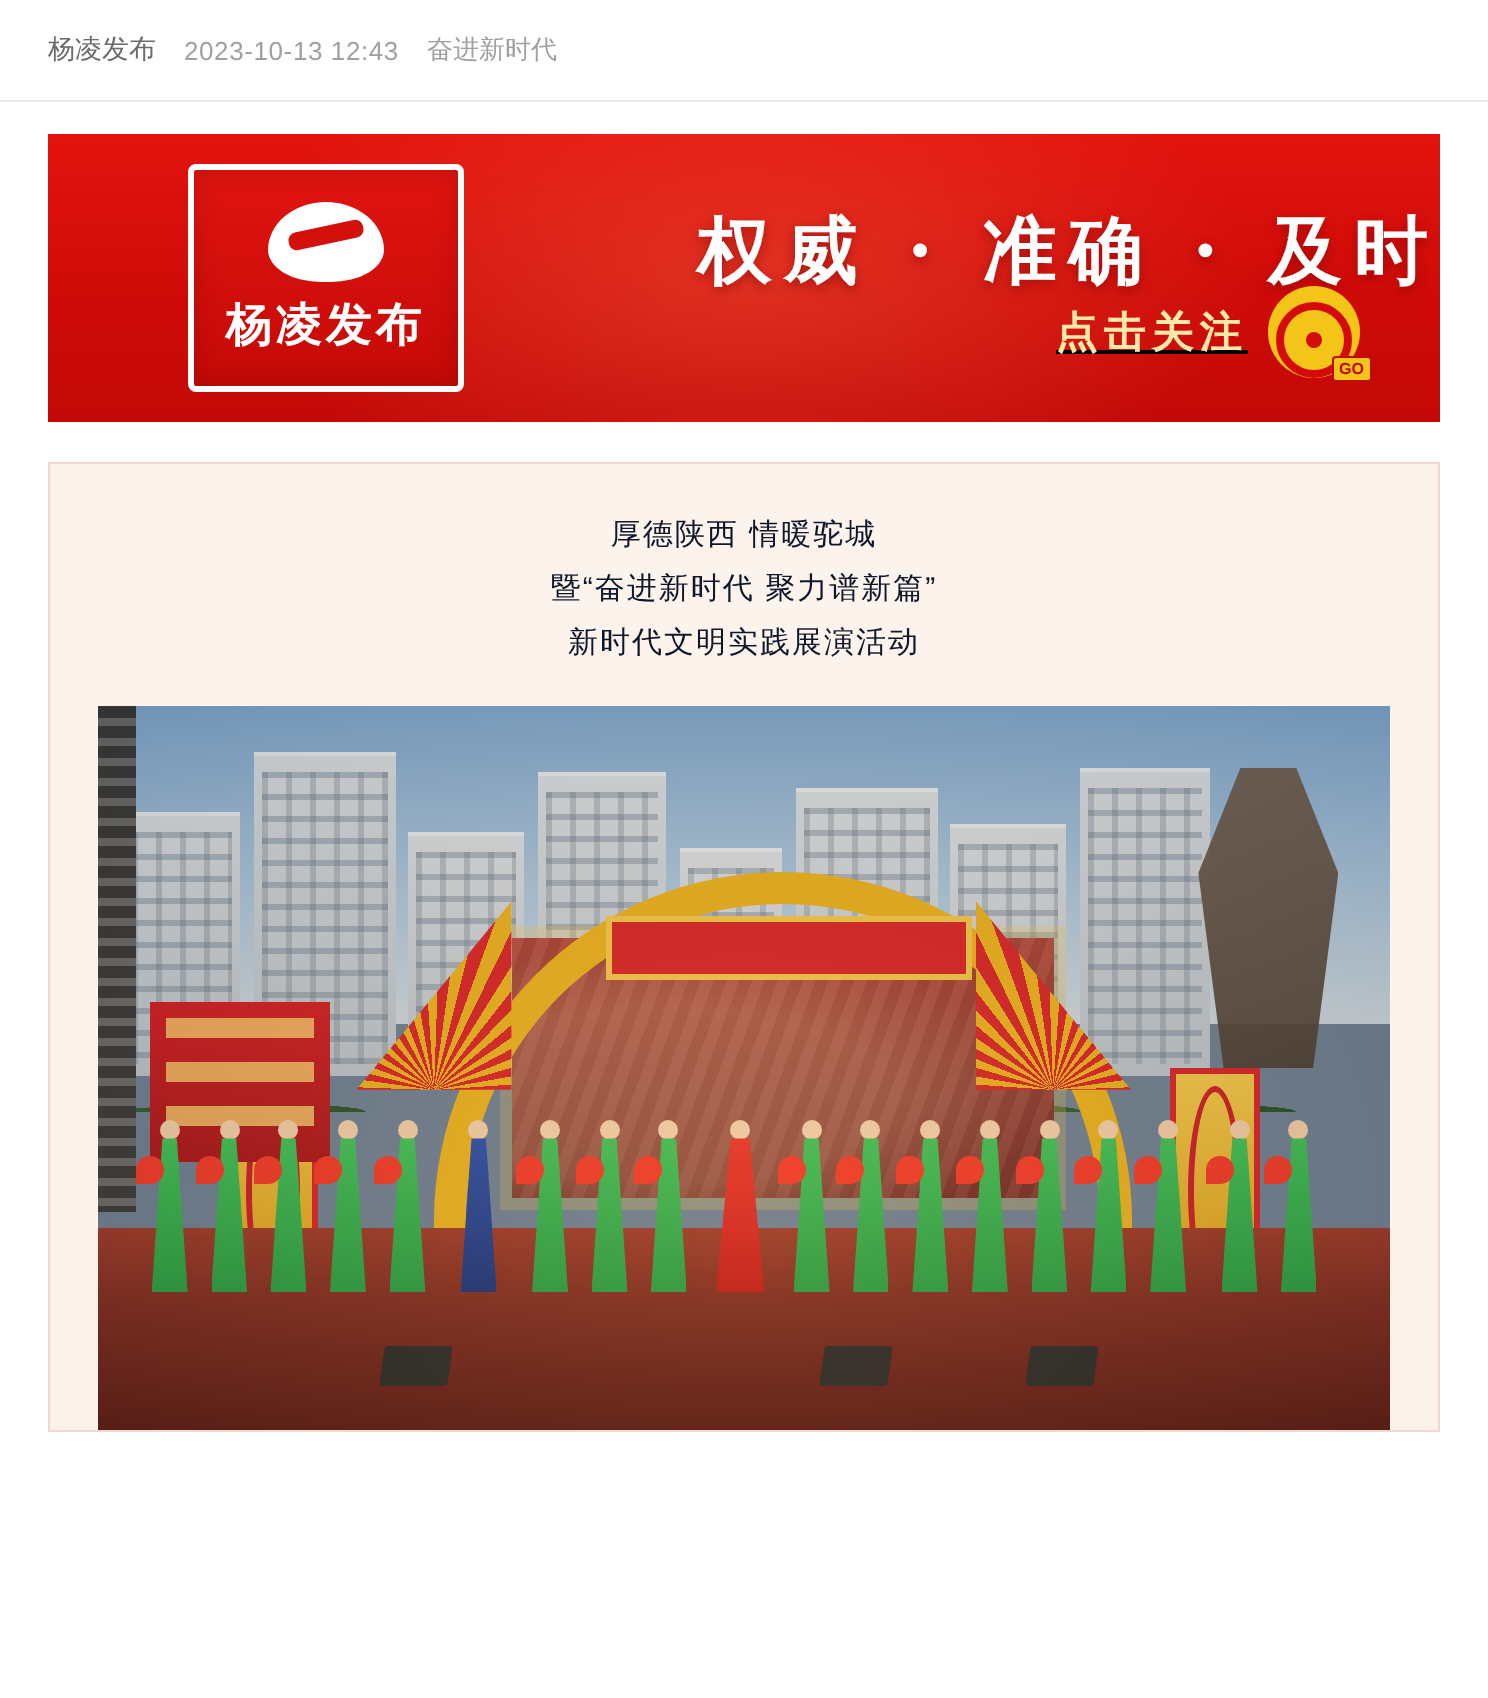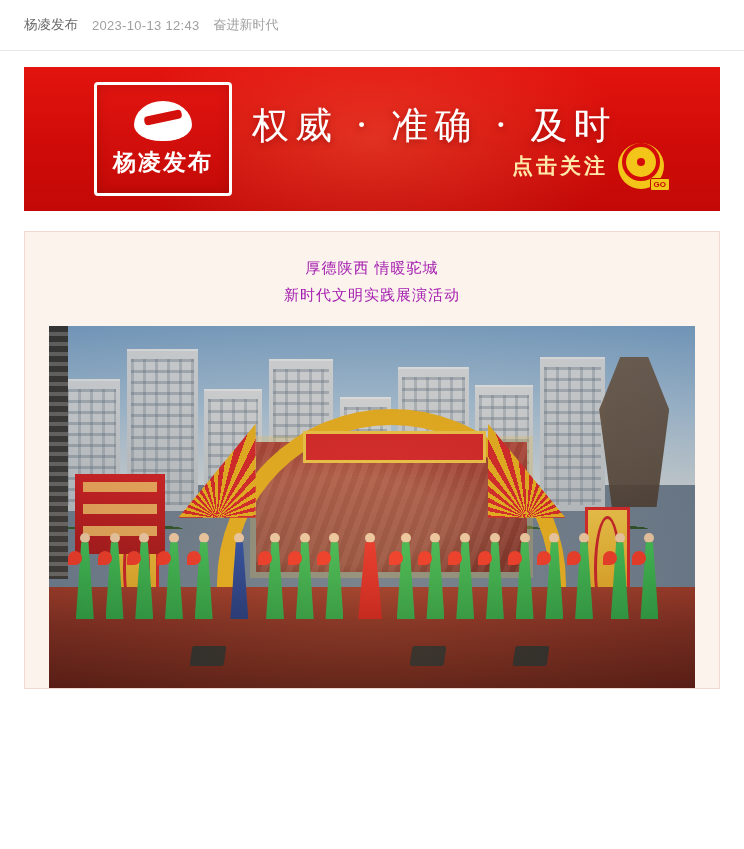--- a/index.html
+++ b/index.html
@@ -112,53 +112,54 @@
   .logo-text {
     color: #ffffff;
     font-size: 23px;
     font-weight: bold;
     letter-spacing: 2px;
     white-space: nowrap;
   }
   .banner-slogan {
     position: relative;
     flex: 1;
-    text-align: left;
+    text-align: right;
     color: #ffffff;
     font-size: 37px;
-    font-weight: normal;
+    font-weight: bold;
     letter-spacing: 6px;
     margin-left: 20px;
     margin-top: -26px;
     text-shadow: 0 2px 6px rgba(120,0,0,0.5);
     font-family: "DejaVu Serif", "Liberation Serif", serif;
   }
   .banner-cta {
     position: absolute;
-    right: 56px;
+    right: 40px;
     bottom: 22px;
     display: flex;
     align-items: center;
     gap: 10px;
+    text-decoration: underline;
   }
   .cta-text {
     color: #ffe9a8;
     font-size: 21px;
     font-weight: bold;
     letter-spacing: 3px;
     font-family: "DejaVu Serif", "Liberation Serif", serif;
   }
   .cta-icon {
     position: relative;
     width: 46px;
     height: 46px;
     border-radius: 50%;
     background: #f3c518;
     display: flex;
-    align-items: flex-start;
+    align-items: flex-end;
     justify-content: center;
   }
   .cta-icon .ring {
     width: 30px;
     height: 30px;
     border-radius: 50%;
     border: 4px solid #d40b08;
     position: relative;
   }
   .cta-icon .ring:after {
@@ -186,21 +187,21 @@
   }
   
   .content-block {
     margin: 20px 24px 0 24px;
     border: 1px solid #f0d9d0;
     background: #fdf3ed;
     padding: 22px 10px 0 10px;
   }
   .poem {
     text-align: center;
-    color: #a21caf;
+    color: #0f172a;
     font-size: 15px;
     line-height: 27px;
     letter-spacing: 1px;
   }
   .poem div {
     white-space: nowrap;
   }
   .photo-wrap {
     margin: 18px 14px 0 14px;
     padding-bottom: 0;
@@ -457,20 +458,21 @@
           <span class="ring"></span>
           <span class="tag">GO</span>
         </span>
       </div>
     </div>
   </div>
 
   <div class="content-block">
     <div class="poem">
       <div>厚德陕西 情暖驼城</div>
+      <div>暨“奋进新时代 聚力谱新篇”</div>
       <div>新时代文明实践展演活动</div>
     </div>
 
     <div class="photo-wrap">
       <div class="photo">
         <div class="sky"></div>
         <div class="bldg b1"></div>
         <div class="bldg b2"></div>
         <div class="bldg b3"></div>
         <div class="bldg b4"></div>

